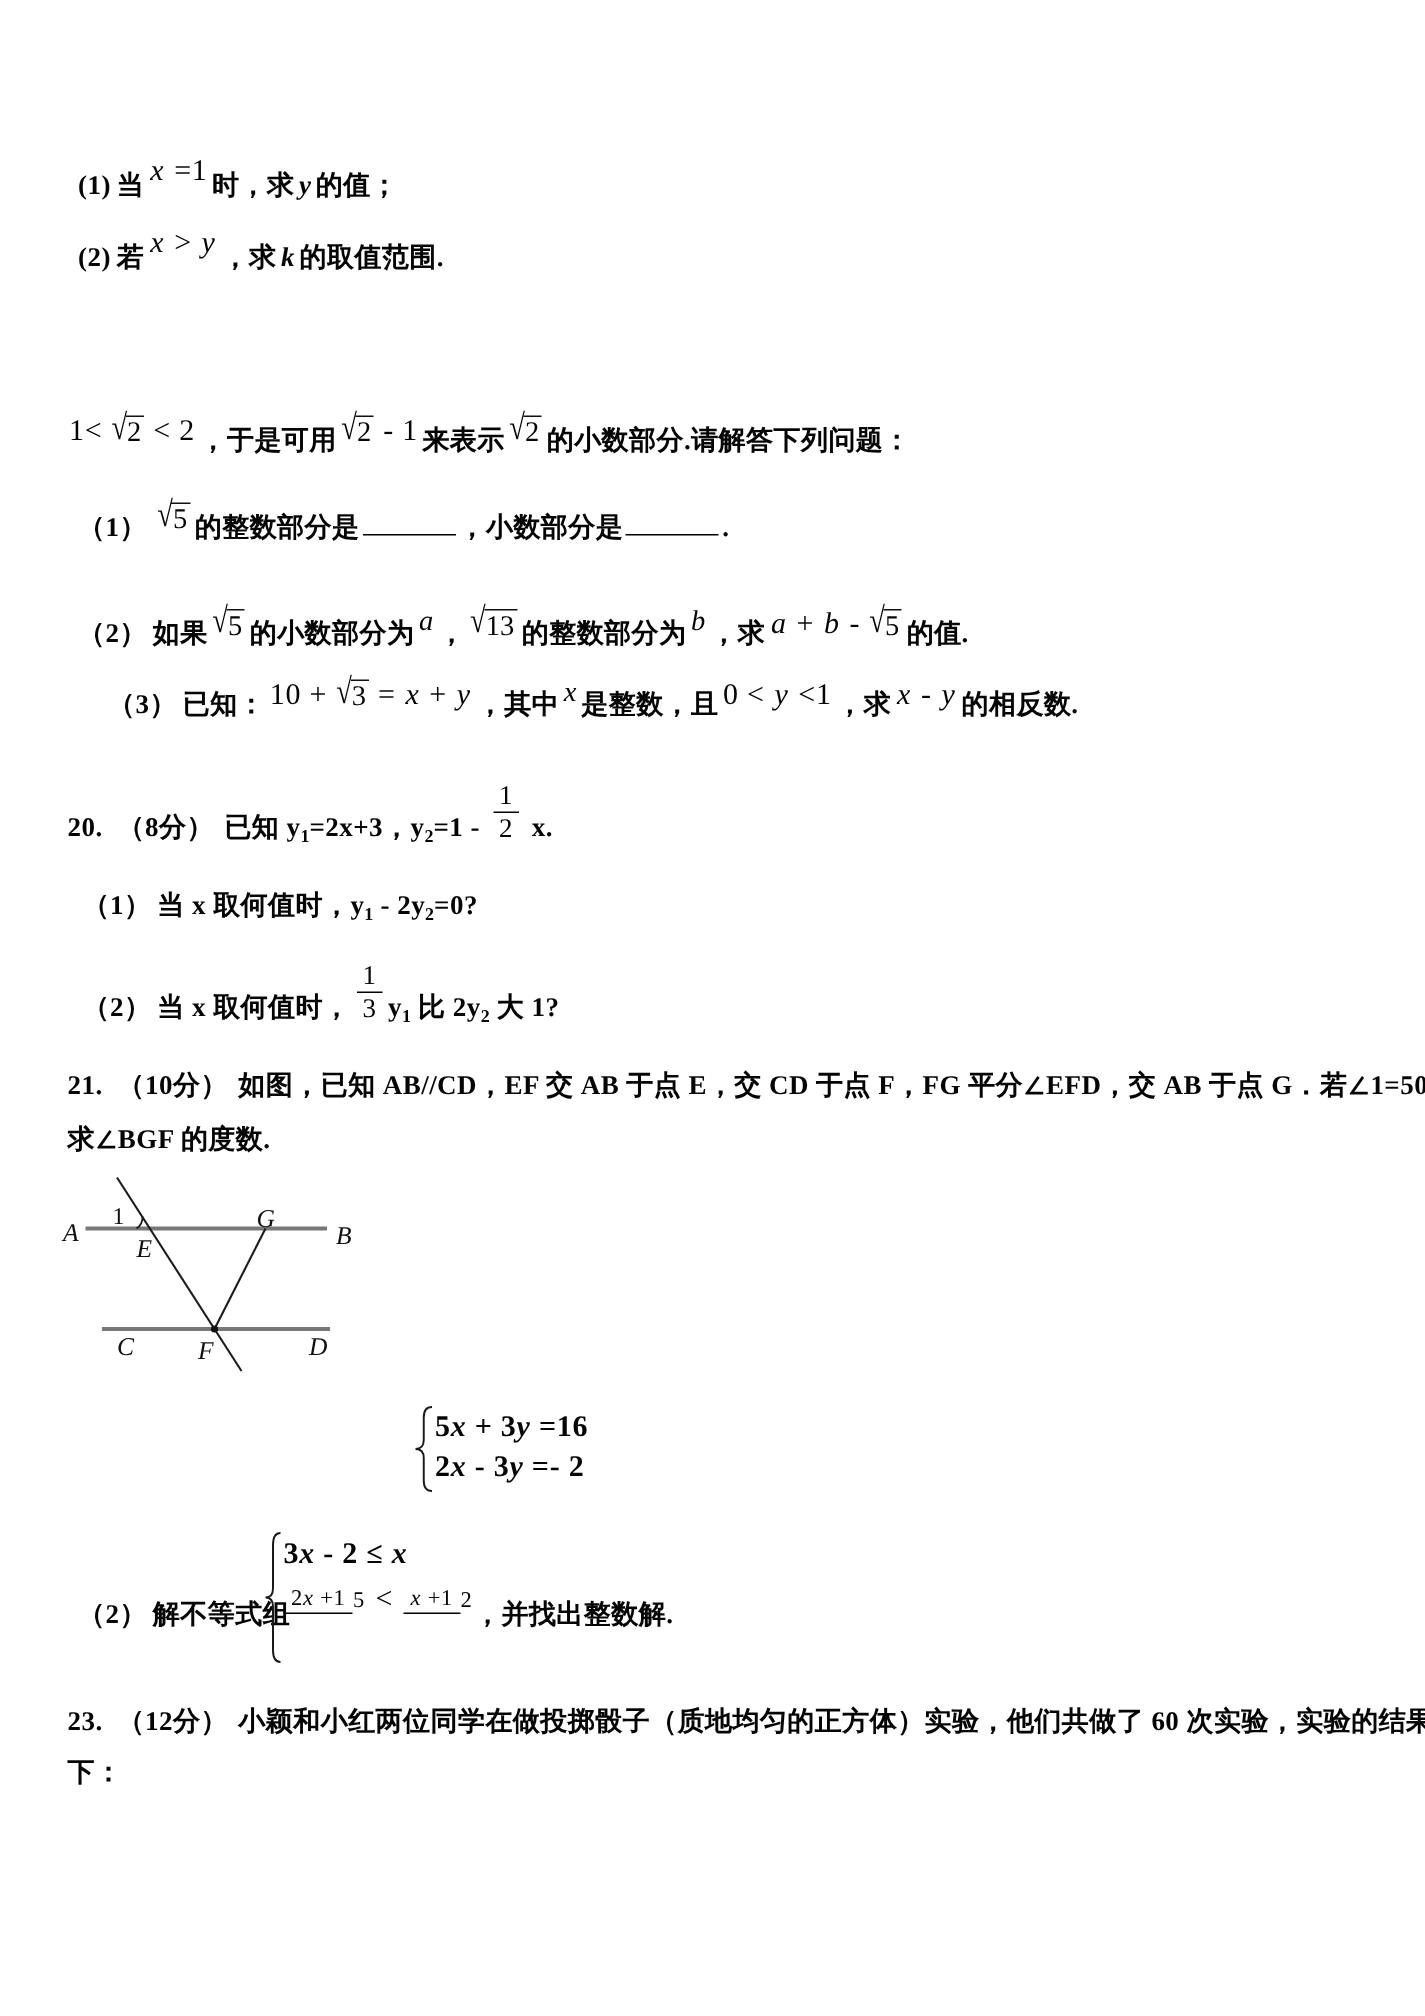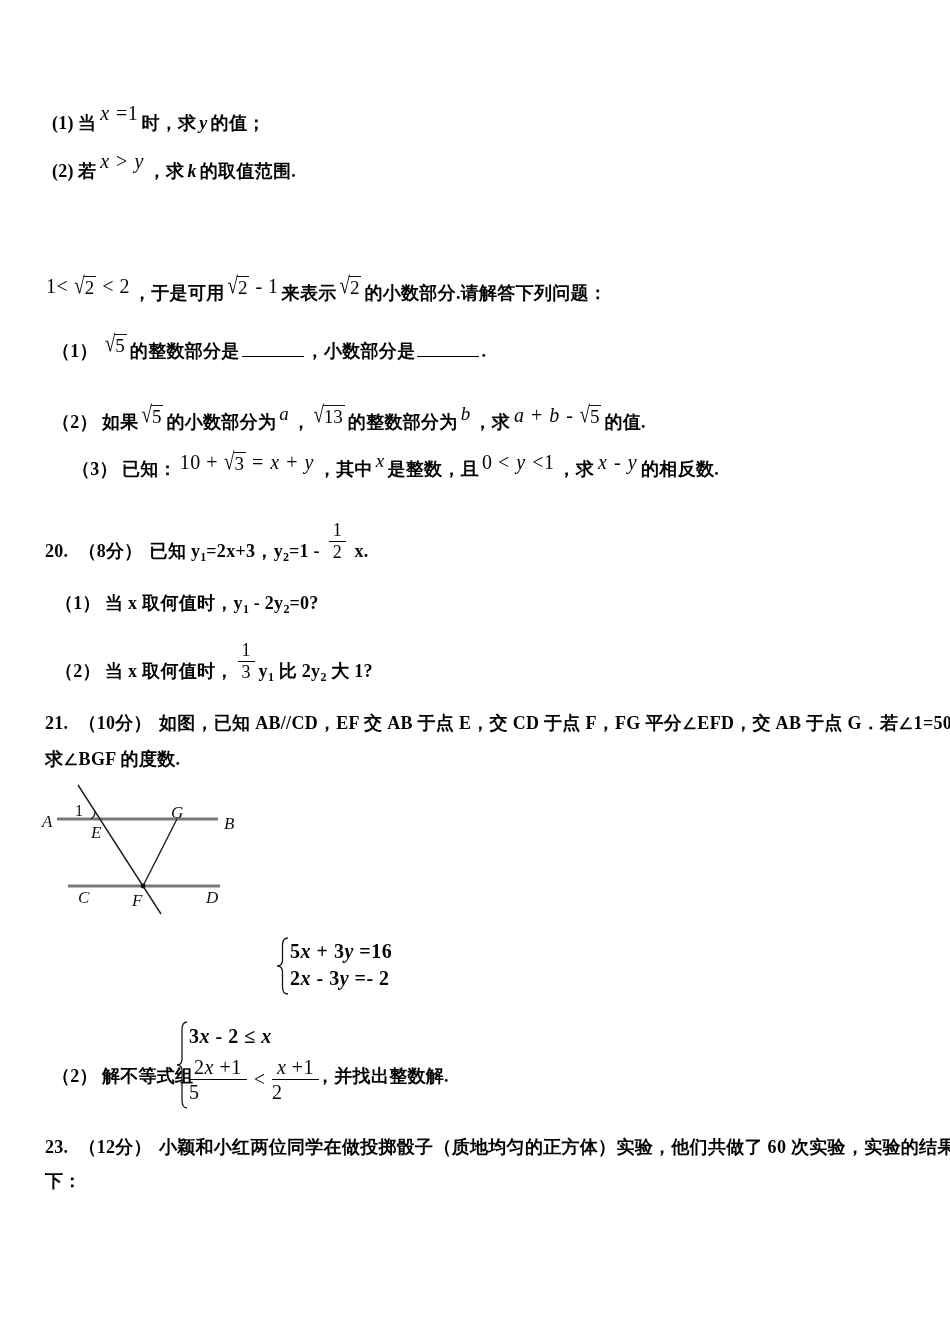--- a/index.html
+++ b/index.html
@@ -26,22 +26,22 @@
   
   .frac{display:inline-flex;flex-direction:column;align-items:center;vertical-align:middle;
         position:relative;top:-12px;font-family:"Liberation Serif",serif;font-weight:400;
         font-size:18px;line-height:1.15;margin:0 4px;letter-spacing:0;}
   .frac .fn{border-bottom:1.4px solid #000;padding:0 4px;}
   
   .eq{font-family:"Liberation Serif",serif;font-weight:700;font-size:20px;line-height:27px;letter-spacing:0.5px;}
   .eq i{font-style:italic;}
   .sysrows{position:absolute;}
   .row2{display:flex;align-items:center;gap:7px;margin-top:5px;}
-  .bigfrac{display:flex;flex-direction:column;font-family:"Liberation Serif",serif;
-           font-weight:400;font-size:20px;line-height:1.2;letter-spacing:0.5px;}
+  .bigfrac{display:flex;flex-direction:row;align-items:center;font-family:"Liberation Serif",serif;
+           font-weight:400;font-size:15px;line-height:1.2;letter-spacing:0.5px;}
   .bigfrac .fn{border-bottom:1.5px solid #000;padding:0 5px;}
   .bigfrac i,.frac i{font-style:italic;}
   .rel{font-family:"Liberation Serif",serif;font-weight:400;font-size:20px;}
   .blank{display:inline-block;width:62px;border-bottom:1.5px solid #000;margin:0 2px;}
   .absvg{position:absolute;}
   svg text{font-family:"Liberation Serif",serif;font-style:italic;font-size:17px;fill:#111;}
   svg text.num{font-style:normal;font-size:16px;}
 </style>
 </head>
 <body>

